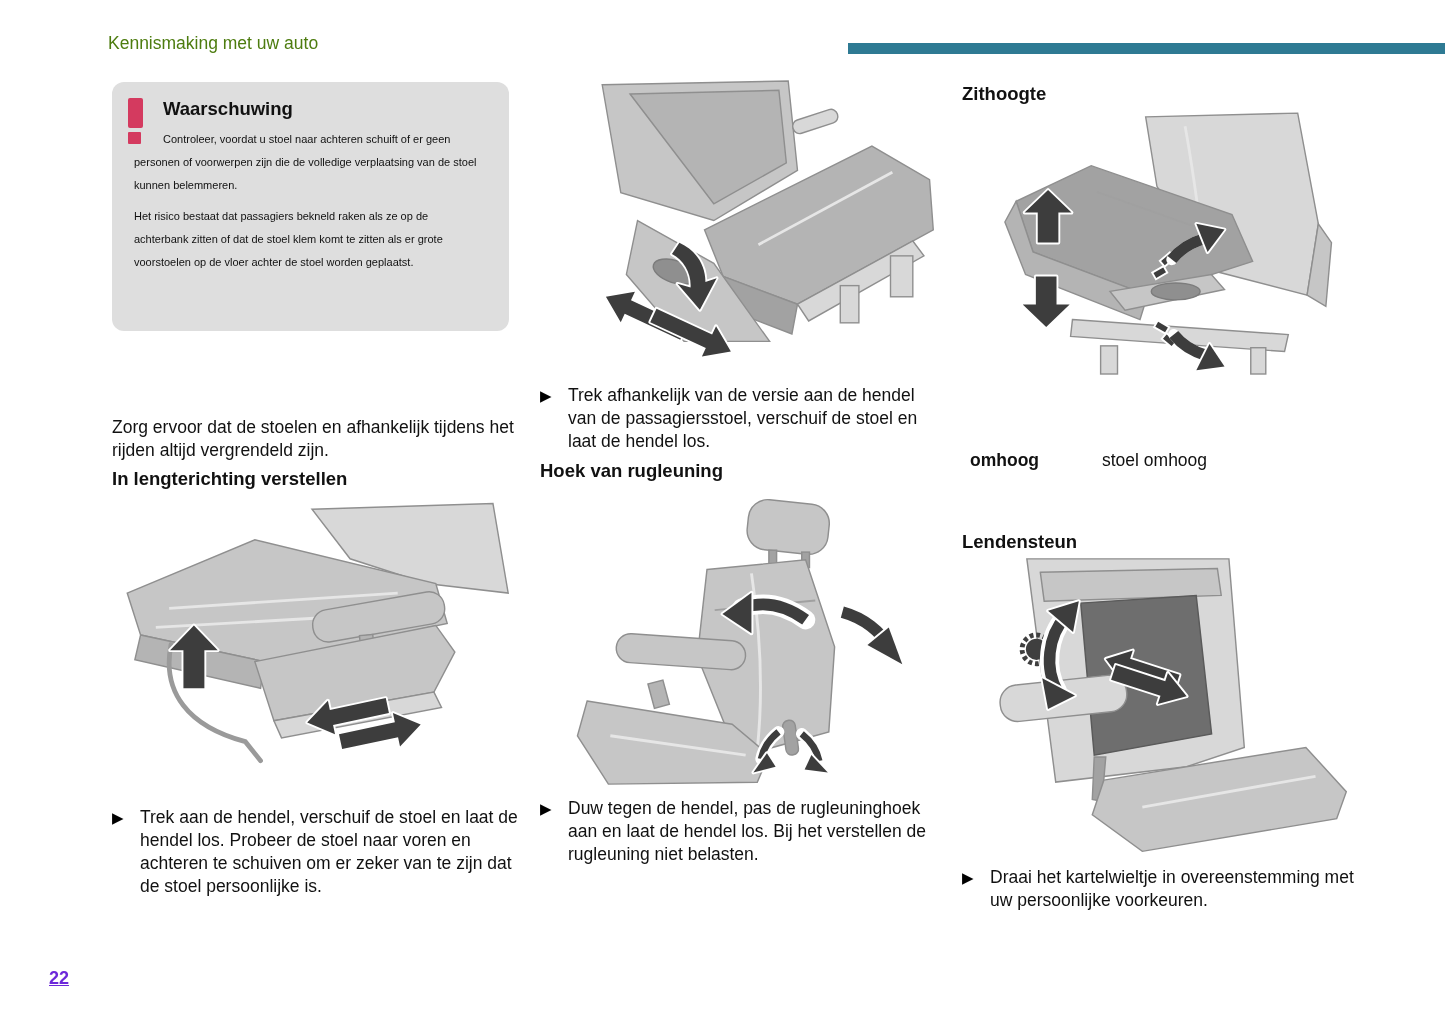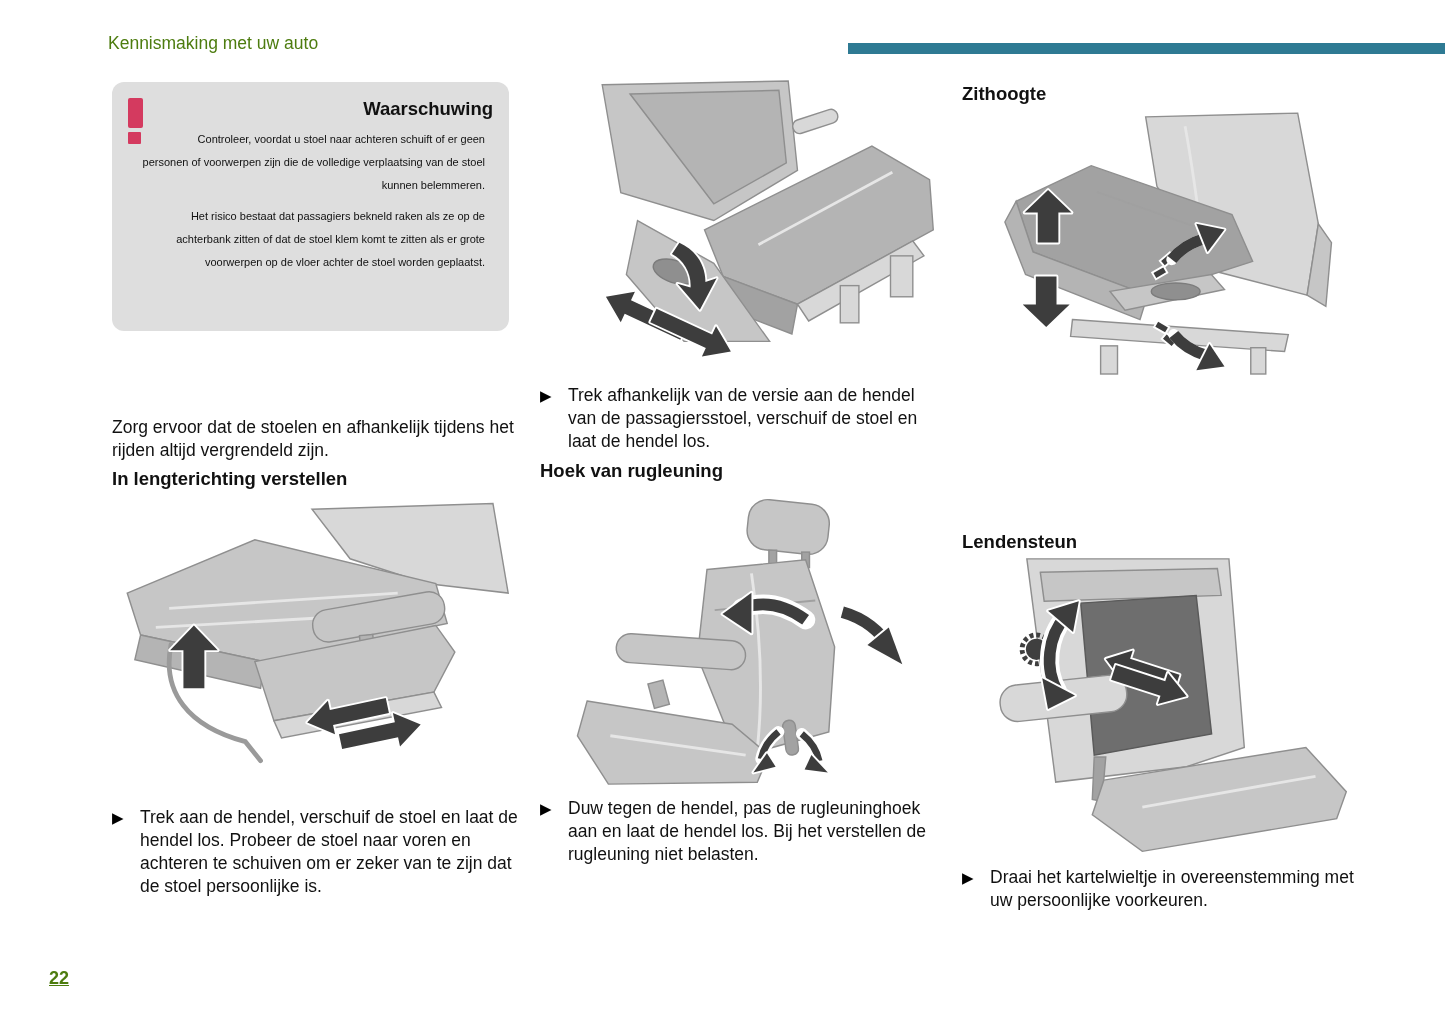--- a/index.html
+++ b/index.html
@@ -1,38 +1,38 @@
 <!DOCTYPE html>
 <html><head>
 <meta charset="utf-8">
 <style>
   html,body{margin:0;padding:0;background:#ffffff;}
   .page{position:relative;width:1445px;height:1018px;background:#fff;overflow:hidden;
         font-family:"Liberation Sans","DejaVu Sans",sans-serif;color:#111;}
   .running-header{position:absolute;left:108px;top:33px;font-size:17.5px;color:#4d7c0f;}
   .accent-bar{position:absolute;left:848px;top:43px;width:597px;height:11px;background:#2e7a93;}
   .warning-box{position:absolute;left:112px;top:82px;width:397px;height:249px;background:#dedede;
-               border-radius:12px;padding:13px 16px 0 14px;box-sizing:border-box;text-align:right;}
+               border-radius:12px;padding:13px 16px 0 14px;box-sizing:border-box;}
   .warn-icon{float:left;width:20px;height:48px;margin:3px 15px 4px 2px;}
   .warn-icon .bar{width:15px;height:30px;background:#d43a5f;border-radius:2px;}
   .warn-icon .dot{width:13px;height:12px;margin-top:4px;background:#d43a5f;border-radius:1px;}
   .warn-title{font-size:18.5px;font-weight:bold;line-height:23px;padding-top:2px;}
   .warning-box p{margin:8px;font-size:11px;line-height:23px;}
   .section-title{position:absolute;left:112px;top:334px;width:430px;font-size:29px;font-weight:bold;
                  font-variant:small-caps;letter-spacing:.3px;line-height:39px;color:#161616;}
   .body-par{position:absolute;font-size:17.5px;line-height:23px;}
   .subhead{position:absolute;font-size:18.5px;font-weight:bold;}
   .instruction{position:absolute;display:flex;font-size:17.5px;line-height:23px;}
   .bullet{flex:0 0 28px;font-size:15px;line-height:23px;color:#000;}
   .illus{position:absolute;}
   .illus svg{width:100%;height:100%;display:block;}
   .table{position:absolute;left:970px;top:449px;width:390px;}
   .trow{display:flex;margin-bottom:14px;font-size:17.5px;line-height:23px;}
   .tkey{flex:0 0 132px;font-weight:bold;}
-  .page-number{position:absolute;left:49px;top:968px;font-size:18px;font-weight:bold;color:#4d7c0f;text-decoration:underline;}
+  .page-number{position:absolute;left:49px;top:968px;font-size:18px;font-weight:bold;color:#6d28d9;text-decoration:underline;}
   
   .s1{fill:#d8d8d8;stroke:#8f8f8f;stroke-width:1.5;}
   .s2{fill:#c6c6c6;stroke:#8f8f8f;stroke-width:1.5;}
   .s3{fill:#b4b4b4;stroke:#8f8f8f;stroke-width:1.5;}
   .s4{fill:#a2a2a2;stroke:#8f8f8f;stroke-width:1.5;}
   .s5{fill:#8f8f8f;stroke:#7c7c7c;stroke-width:1.5;}
   .dkpanel{fill:#6e6e6e;stroke:#5a5a5a;stroke-width:1.5;}
   .seam-l{fill:none;stroke:#e6e6e6;stroke-width:3;}
   .seam-d{fill:none;stroke:#a0a0a0;stroke-width:2;}
   .wire{fill:none;stroke:#9a9a9a;stroke-width:5;stroke-linecap:round;}
@@ -51,21 +51,21 @@
   <div class="running-header">Kennismaking met uw auto</div>
   <div class="accent-bar" style="background: rgb(46, 122, 147);"></div>
 
   <div class="warning-box" style="background: rgb(222, 222, 222);">
     <div class="warn-icon">
       <span class="bar" style="display: block; background: rgb(212, 58, 95);"></span>
       <span class="dot" style="display: block; background: rgb(212, 58, 95);"></span>
     </div>
     <div class="warn-title">Waarschuwing</div>
     <p>Controleer, voordat u stoel naar achteren schuift of er geen personen of voorwerpen zijn die de volledige verplaatsing van de stoel kunnen belemmeren.</p>
-    <p>Het risico bestaat dat passagiers bekneld raken als ze op de achterbank zitten of dat de stoel klem komt te zitten als er grote voorwerpen op de vloer achter de stoel worden geplaatst.</p>
+    <p>Het risico bestaat dat passagiers bekneld raken als ze op de achterbank zitten of dat de stoel klem komt te zitten als er grote voorstoelen op de vloer achter de stoel worden geplaatst.</p>
   </div>
 
   <div class="body-par" style="left:112px;top:416px;width:405px">Zorg ervoor dat de stoelen en afhankelijk tijdens het rijden altijd vergrendeld zijn.</div>
   <div class="subhead" style="left:112px;top:468px">In lengterichting verstellen</div>
 
   <div class="illus" style="left:112px;top:497px;width:400px;height:295px">
     <svg viewBox="0 0 420 300">
       <path class="s1" d="M210,8 L400,2 L416,96 L330,86 L250,60 Z"></path>
       <path class="s2" d="M16,96 L150,40 L340,86 L352,128 L160,168 L30,140 Z"></path>
       <path class="seam-l" d="M60,112 L300,96"></path>
@@ -197,20 +197,24 @@
         <rect class="tick" x="186" y="240" width="14" height="8" transform="rotate(40 193 244)"></rect>
         <path class="arc-w2" d="M198,238 C206,248 218,256 232,260"></path>
         <path class="arc-d" d="M198,238 C206,248 218,256 232,260"></path>
         <polygon class="ar" points="252,272 222,276 236,248"></polygon>
       </g>
     </svg>
   </div>
 
 
   <div class="table">
+    <div class="trow">
+      <span class="tkey">omhoog</span>
+      <span>stoel omhoog</span>
+    </div>
   </div>
 
   <div class="subhead" style="left:962px;top:531px">Lendensteun</div>
 
   <div class="illus" style="left:998px;top:557px;width:356px;height:302px">
     <svg viewBox="0 0 370 310">
       <path class="s1" d="M30,0 L240,0 L256,196 L196,216 L60,232 Z"></path>
       <path class="s2" d="M44,14 L228,10 L232,38 L48,44 Z"></path>
       <path class="dkpanel" d="M86,46 L206,38 L222,182 L100,204 Z"></path>
       <path class="s4" d="M100,206 L112,206 L108,252 L98,250 Z"></path>

